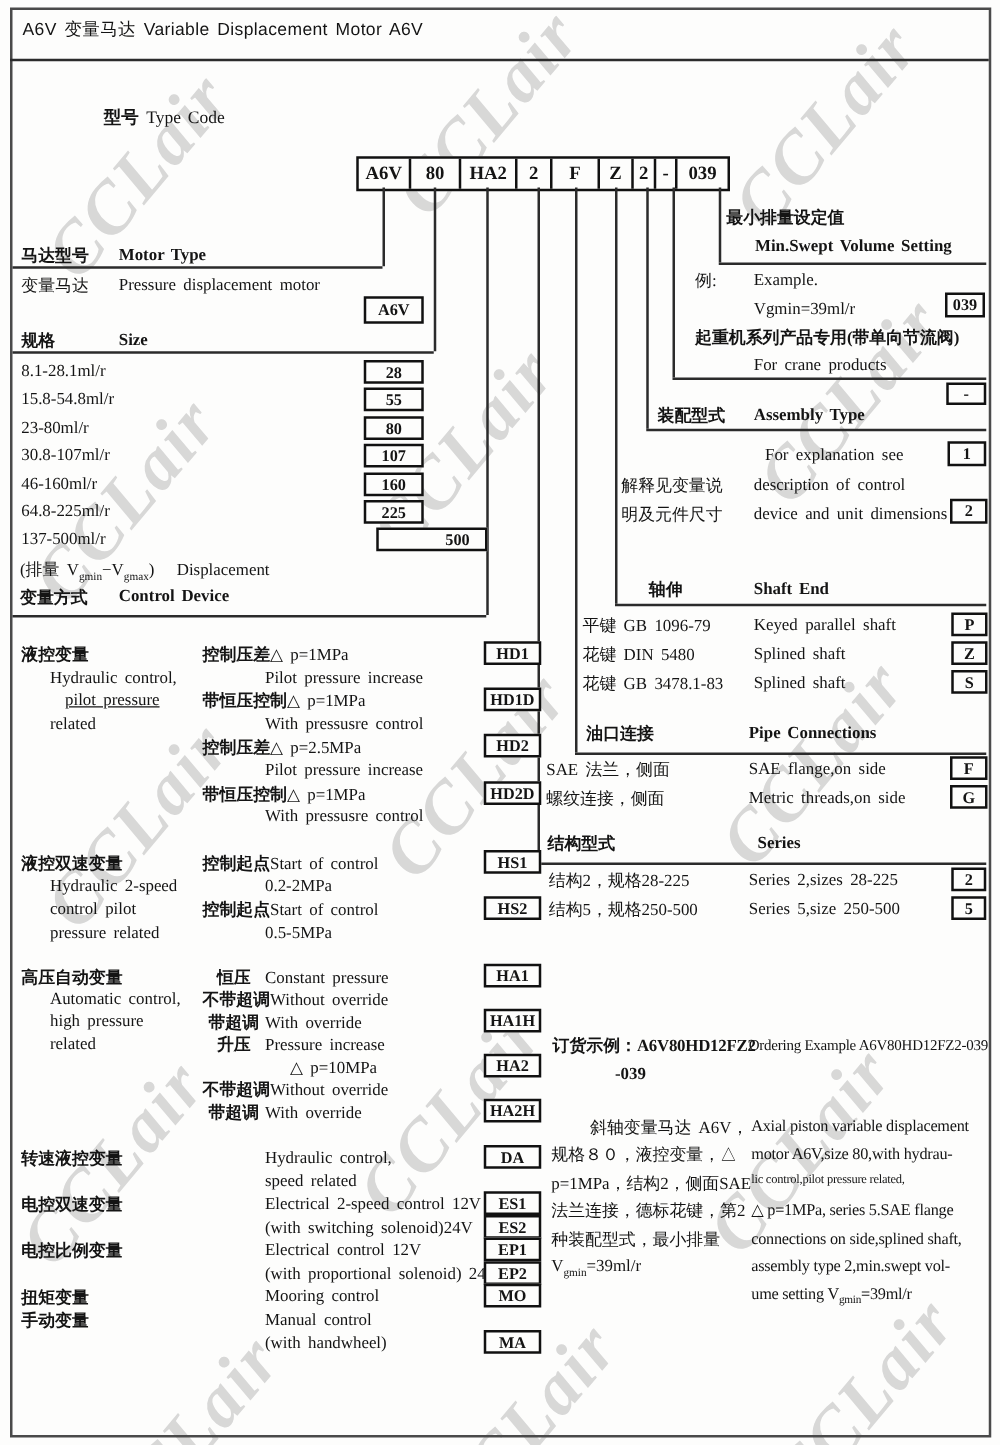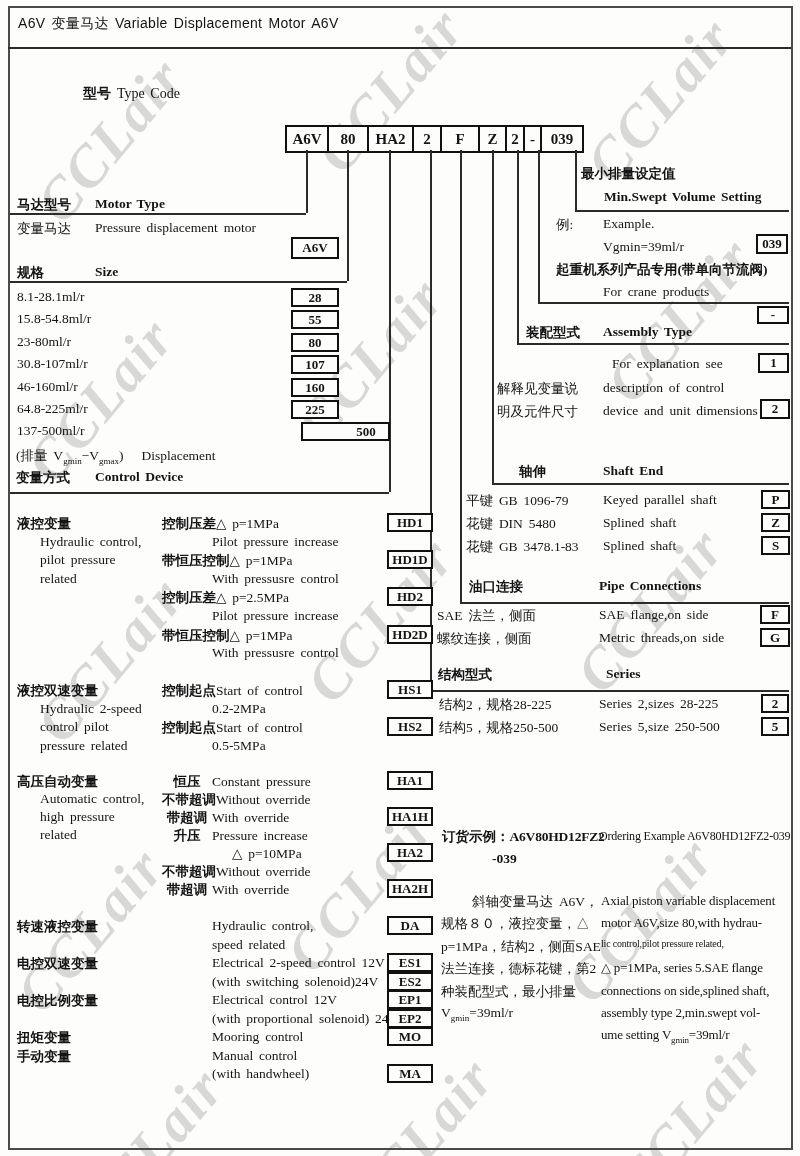--- a/index.html
+++ b/index.html
@@ -115,21 +115,21 @@
   <div class="abs" style="left:16px;top:447px;">
     <span>(排量 V</span><sub>gmin</sub><span>−V</span><sub>gmax</sub><span>)</span>
     <span style="margin-left:12px;">Displacement</span>
   </div>
 
   <div class="abs b" style="left:16px;top:469px;">变量方式</div>
   <div class="abs b sans" style="left:95px;top:469px;">Control Device</div>
   <div id="controlrows">
       <div class="abs b" style="left: 17px; top: 515px;">液控变量</div>
       <div class="abs" style="left: 40px; top: 533.6px;">Hydraulic control,</div>
-      <div class="abs" style="left: 40px; top: 552.2px;">pilot pressure</div>
+      <div class="abs" style="left: 52px; top: 552.2px; text-decoration: underline;">pilot pressure</div>
       <div class="abs" style="left: 40px; top: 570.8px;">related</div>
       <div class="abs" style="left: 162px; top: 515px;"><span class="mzh">控制压差</span><span>△ p=1MPa</span></div>
       <div class="codebox" style="left: 387px; top: 513px; width: 42px; height: 15px; line-height: 15px;">HD1</div>
       <div class="abs" style="left: 212px; top: 533.6px;">Pilot pressure increase</div>
       <div class="abs" style="left: 162px; top: 552.2px;"><span class="mzh">带恒压控制</span><span>△ p=1MPa</span></div>
       <div class="codebox" style="left: 387px; top: 550.2px; width: 42px; height: 15px; line-height: 15px;">HD1D</div>
       <div class="abs" style="left: 212px; top: 570.8px;">With pressusre control</div>
       <div class="abs" style="left: 162px; top: 589.4px;"><span class="mzh">控制压差</span><span>△ p=2.5MPa</span></div>
       <div class="codebox" style="left: 387px; top: 587.4px; width: 42px; height: 15px; line-height: 15px;">HD2</div>
       <div class="abs" style="left: 212px; top: 608px;">Pilot pressure increase</div>

